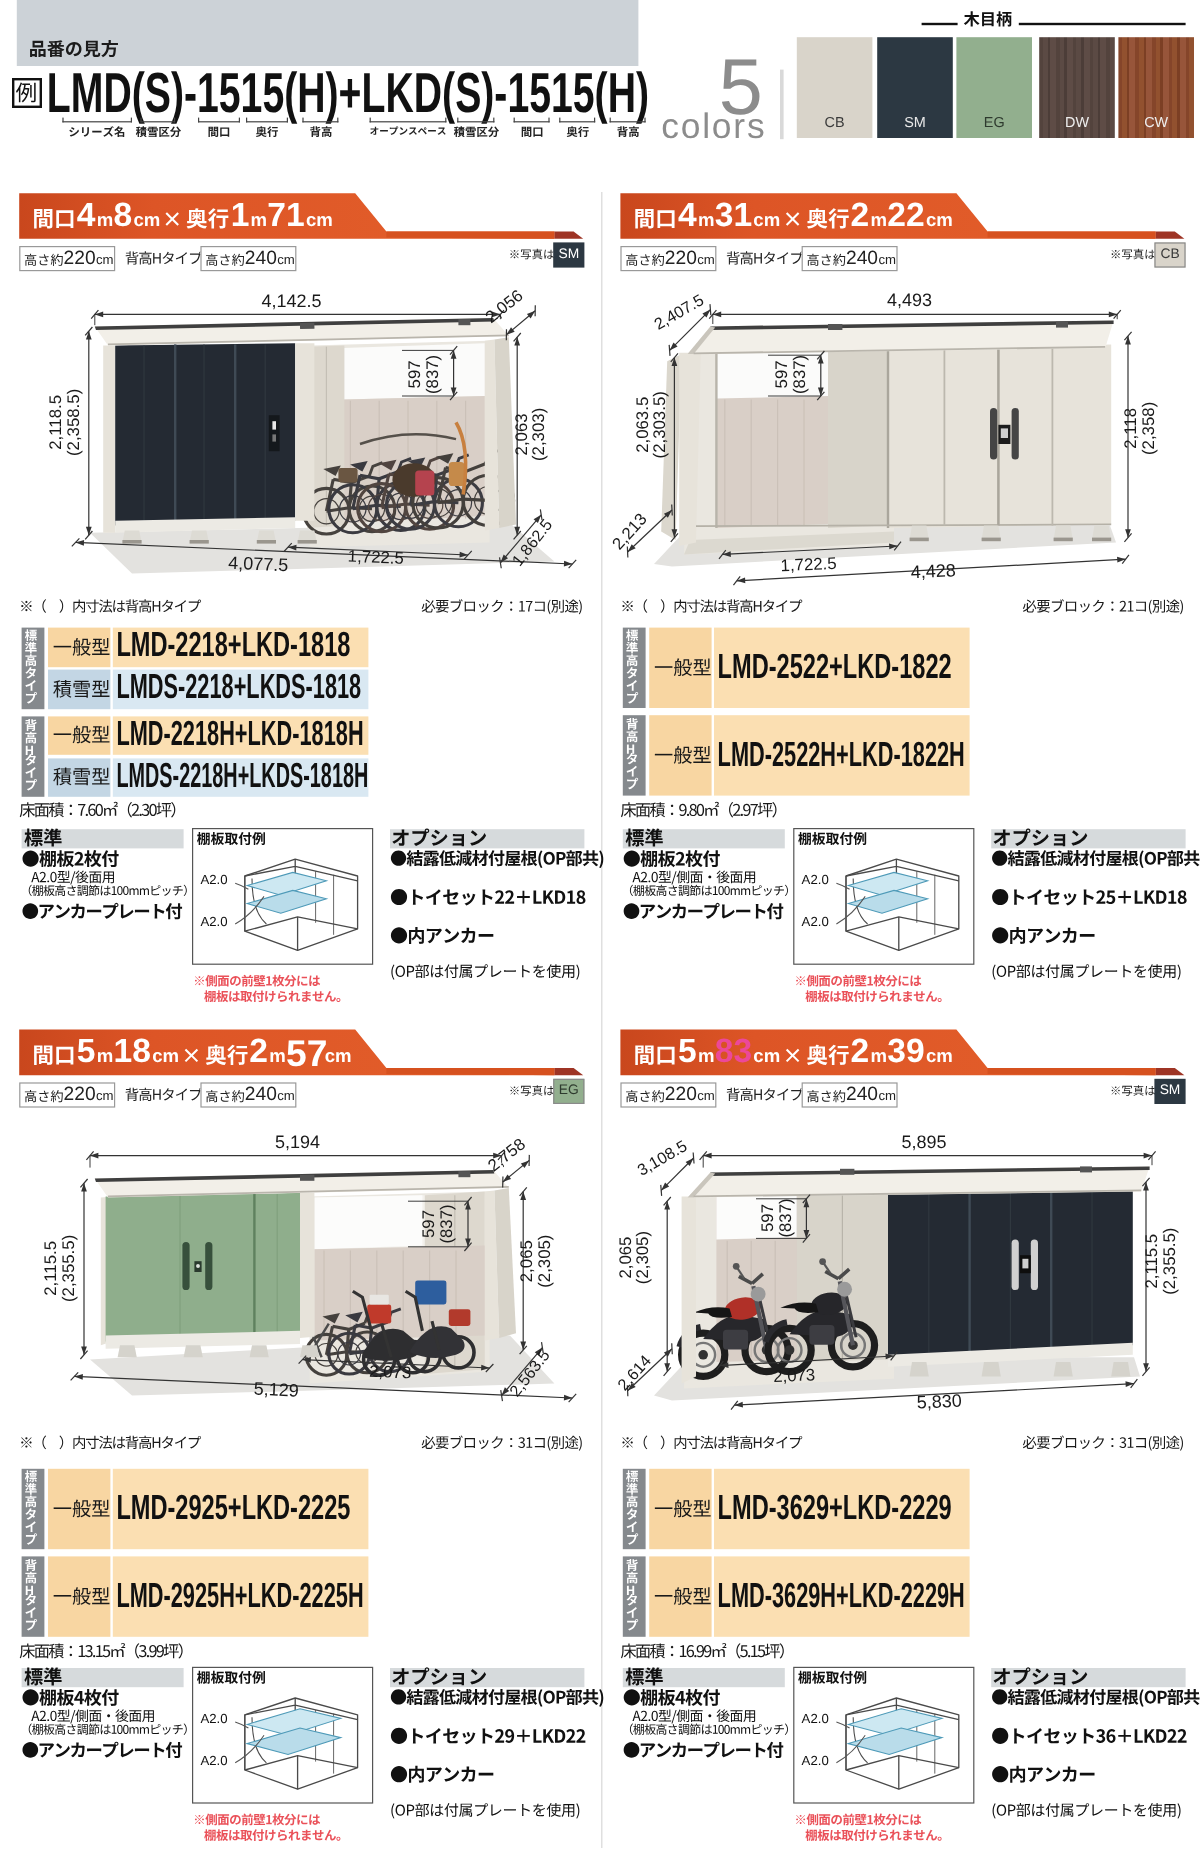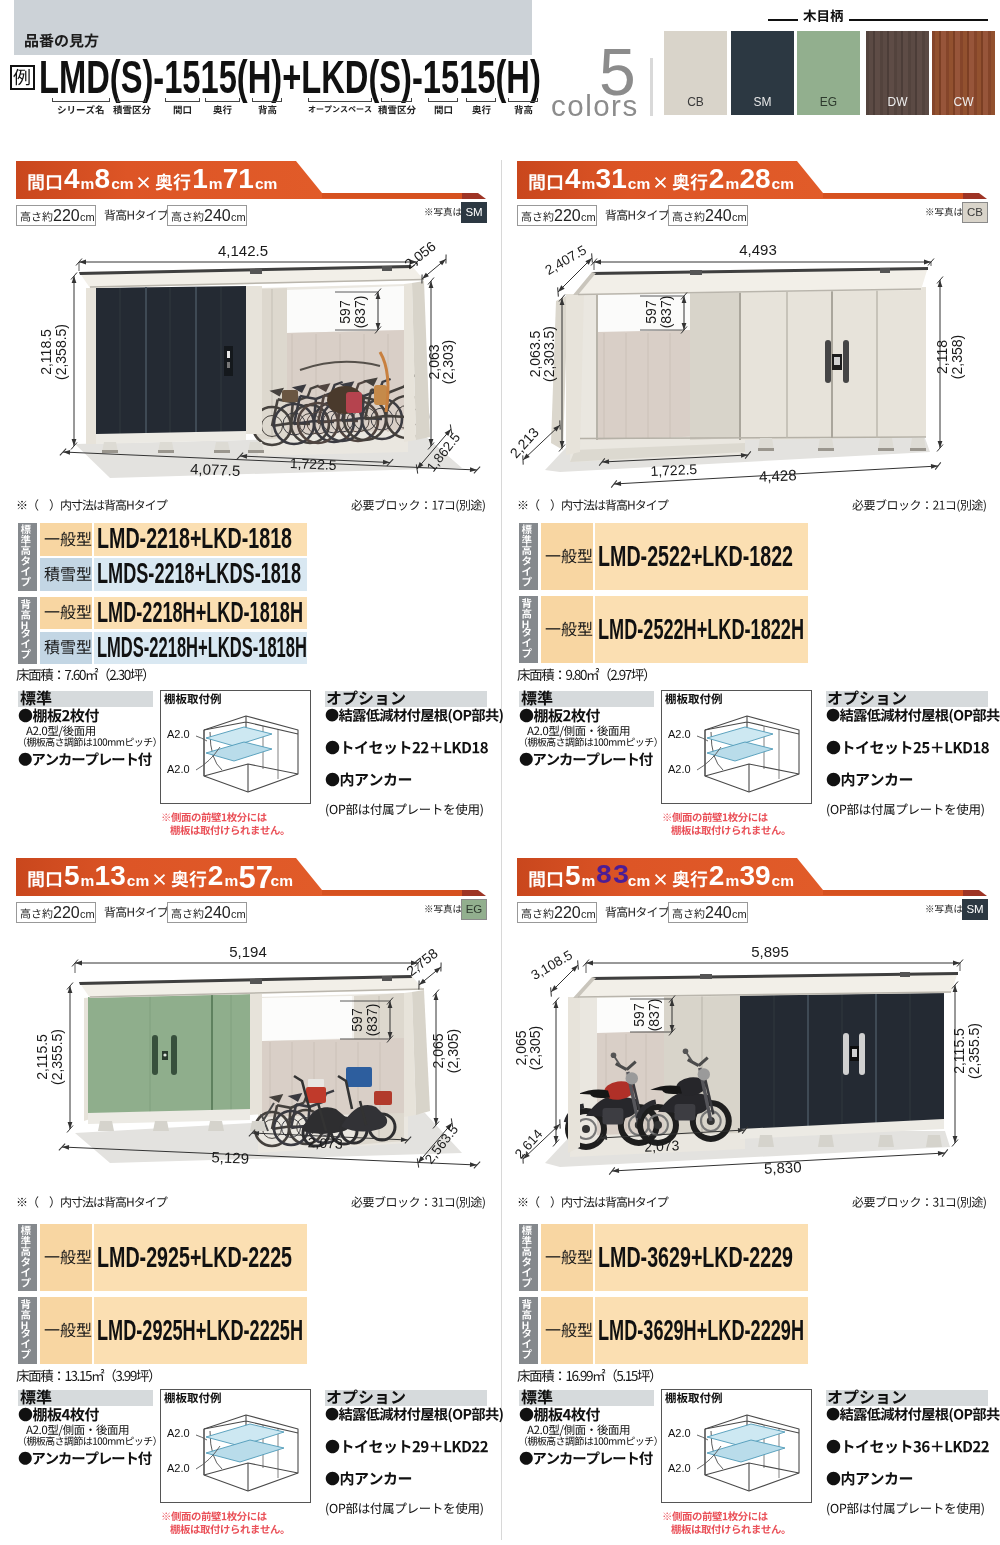--- a/index.html
+++ b/index.html
@@ -922,21 +922,21 @@
         <use href="#g700_5965" x="0"></use>
         <use href="#g700_884c" x="1000"></use>
       </g>
     </svg>
   </div>
 
 <div style="position:absolute;left:708.8px;top:163.8px;font-size:28.0px;font-weight:700;color:#fff;white-space:pre;line-height:1.1;">2</div>
 
 <div style="position:absolute;left:725.4px;top:175.1px;font-size:15.5px;font-weight:700;color:#fff;white-space:pre;line-height:1.1;">m</div>
 
-<div style="position:absolute;left:739.4px;top:163.8px;font-size:28.0px;font-weight:700;color:#fff;white-space:pre;line-height:1.1;">28</div>
+<div style="position:absolute;left:739.4px;top:163.8px;font-size:28.0px;font-weight:700;color:#fff;white-space:pre;line-height:1.1;">22</div>
 
 <div style="position:absolute;left:771.6px;top:175.1px;font-size:15.5px;font-weight:700;color:#fff;white-space:pre;line-height:1.1;">cm</div>
 
 <div style="position:absolute;left:517px;top:205px;width:80px;height:21px;border:1px solid #999;background:#fff;"></div>
 
 <div style="position:absolute;left:521.0px;top:210.5px;">
     <svg width="33.0" height="12.8" style="display:block;overflow:visible">
       <g transform="translate(0,9.68) scale(0.01100)" fill="#222">
         <use href="#g400_9ad8" x="0"></use>
         <use href="#g400_3055" x="1000"></use>
@@ -1384,21 +1384,21 @@
         <use href="#g700_9593" x="0"></use>
         <use href="#g700_53e3" x="1000"></use>
       </g>
     </svg>
   </div>
 
 <div style="position:absolute;left:64.0px;top:860.8px;font-size:28.0px;font-weight:700;color:#fff;white-space:pre;line-height:1.1;">5</div>
 
 <div style="position:absolute;left:80.6px;top:872.0px;font-size:15.5px;font-weight:700;color:#fff;white-space:pre;line-height:1.1;">m</div>
 
-<div style="position:absolute;left:94.6px;top:860.8px;font-size:28.0px;font-weight:700;color:#fff;white-space:pre;line-height:1.1;">13</div>
+<div style="position:absolute;left:94.6px;top:860.8px;font-size:28.0px;font-weight:700;color:#fff;white-space:pre;line-height:1.1;">18</div>
 
 <div style="position:absolute;left:126.8px;top:872.0px;font-size:15.5px;font-weight:700;color:#fff;white-space:pre;line-height:1.1;">cm</div>
 
 <div style="position:absolute;left:150.8px;top:871.0px;">
     <svg width="17.0" height="19.7" style="display:block;overflow:visible">
       <g transform="translate(0,14.96) scale(0.01700)" fill="#fff">
         <use href="#g700_00d7" x="0"></use>
       </g>
     </svg>
   </div>
@@ -1872,21 +1872,21 @@
         <use href="#g700_9593" x="0"></use>
         <use href="#g700_53e3" x="1000"></use>
       </g>
     </svg>
   </div>
 
 <div style="position:absolute;left:565.0px;top:860.8px;font-size:28.0px;font-weight:700;color:#fff;white-space:pre;line-height:1.1;">5</div>
 
 <div style="position:absolute;left:581.6px;top:872.0px;font-size:15.5px;font-weight:700;color:#fff;white-space:pre;line-height:1.1;">m</div>
 
-<div style="position:absolute;left:595.6px;top:860.8px;font-size:28.0px;font-weight:700;color:#4c1d95;white-space:pre;line-height:1.1;font-family:Liberation Mono, monospace;">83</div>
+<div style="position:absolute;left:595.6px;top:860.8px;font-size:28.0px;font-weight:700;color:#ec4899;white-space:pre;line-height:1.1;">83</div>
 
 <div style="position:absolute;left:627.8px;top:872.0px;font-size:15.5px;font-weight:700;color:#fff;white-space:pre;line-height:1.1;">cm</div>
 
 <div style="position:absolute;left:651.8px;top:871.0px;">
     <svg width="17.0" height="19.7" style="display:block;overflow:visible">
       <g transform="translate(0,14.96) scale(0.01700)" fill="#fff">
         <use href="#g700_00d7" x="0"></use>
       </g>
     </svg>
   </div>

